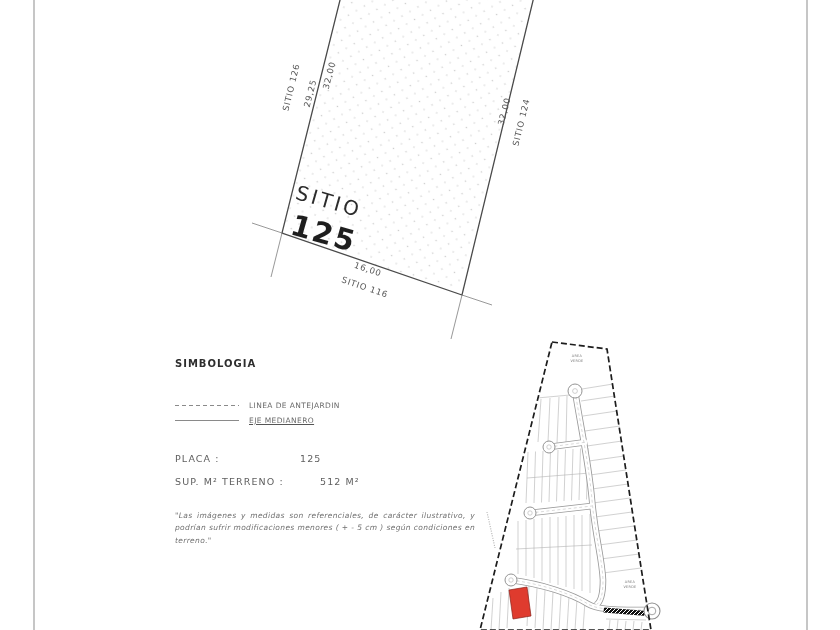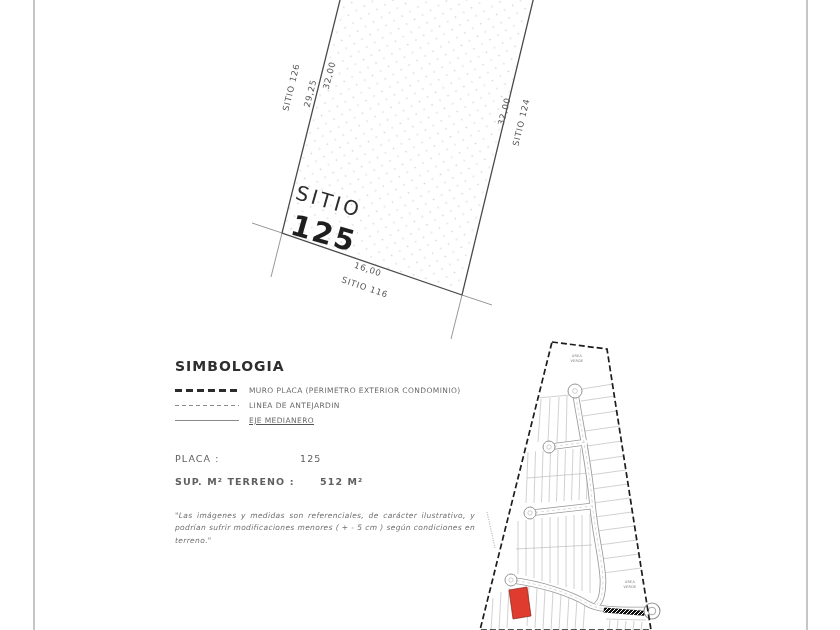--- a/index.html
+++ b/index.html
@@ -9,21 +9,21 @@
     font-family:"DejaVu Sans", sans-serif;
   }
   .page-border{position:absolute;top:0;width:2px;height:630px;background:#c6c6c6;}
   #border-left{left:33px;}
   #border-right{left:806px;}
 
   #drawing{position:absolute;left:0;top:0;width:840px;height:630px;}
 
   
   #legend{position:absolute;left:175px;top:358px;width:310px;color:#555;}
-  .legend-title{font-size:14px;font-weight:bold;letter-spacing:1px;color:#2e2e2e;}
+  .legend-title{font-size:10px;font-weight:bold;letter-spacing:1px;color:#2e2e2e;}
   .legend-row{position:absolute;left:0;height:10px;display:flex;align-items:center;}
   .legend-row .swatch{width:64px;flex:0 0 64px;margin-right:10px;}
   .sw-thick{height:3px;background:repeating-linear-gradient(90deg,#2c2c2c 0 7px,transparent 7px 11px);}
   .sw-dash{height:1px;background:repeating-linear-gradient(90deg,#8a8a8a 0 4px,transparent 4px 7px);}
   .sw-solid{height:1px;background:#8a8a8a;}
   .legend-label{font-size:7.5px;letter-spacing:0.4px;color:#6a6a6a;white-space:nowrap;}
   .field-row{position:absolute;left:0;font-size:9.5px;letter-spacing:1.1px;color:#5f5f5f;white-space:nowrap;}
   .field-value{position:absolute;top:0;font-size:9.5px;letter-spacing:1.1px;color:#5f5f5f;}
   #disclaimer{
     position:absolute;left:0;top:152px;width:300px;
@@ -149,36 +149,32 @@
     <g text-anchor="middle">
       <text class="tiny-label" x="630" y="583">AREA</text>
       <text class="tiny-label" x="630" y="587.5">VERDE</text>
     </g>
   </g>
 </svg>
 
 <div id="legend">
   <div class="legend-title">SIMBOLOGIA</div>
 
-  <div class="legend-row" style="top:27px;">
-    <div class="swatch sw-thick"></div>
-    <div class="legend-label">MURO PLACA (PERIMETRO EXTERIOR CONDOMINIO)</div>
-  </div>
   <div class="legend-row" style="top:42px;">
     <div class="swatch sw-dash"></div>
     <div class="legend-label">LINEA DE ANTEJARDIN</div>
   </div>
   <div class="legend-row" style="top:57px;text-decoration:underline;">
     <div class="swatch sw-solid"></div>
     <div class="legend-label">EJE MEDIANERO</div>
   </div>
 
   <div class="field-row" style="top:95px;">
     <span>PLACA :</span>
     <span class="field-value" style="left:125px;">125</span>
   </div>
-  <div class="field-row" style="top:118px;font-weight:bold;">
+  <div class="field-row" style="top:118px;">
     <span>SUP. M² TERRENO :</span>
     <span class="field-value" style="left:145px;text-align:right;">512 M²</span>
   </div>
 
   <div id="disclaimer">"Las imágenes y medidas son referenciales, de carácter ilustrativo, y podrían sufrir modificaciones menores ( + - 5 cm ) según condiciones en terreno."</div>
 </div>
 
 </body></html>

